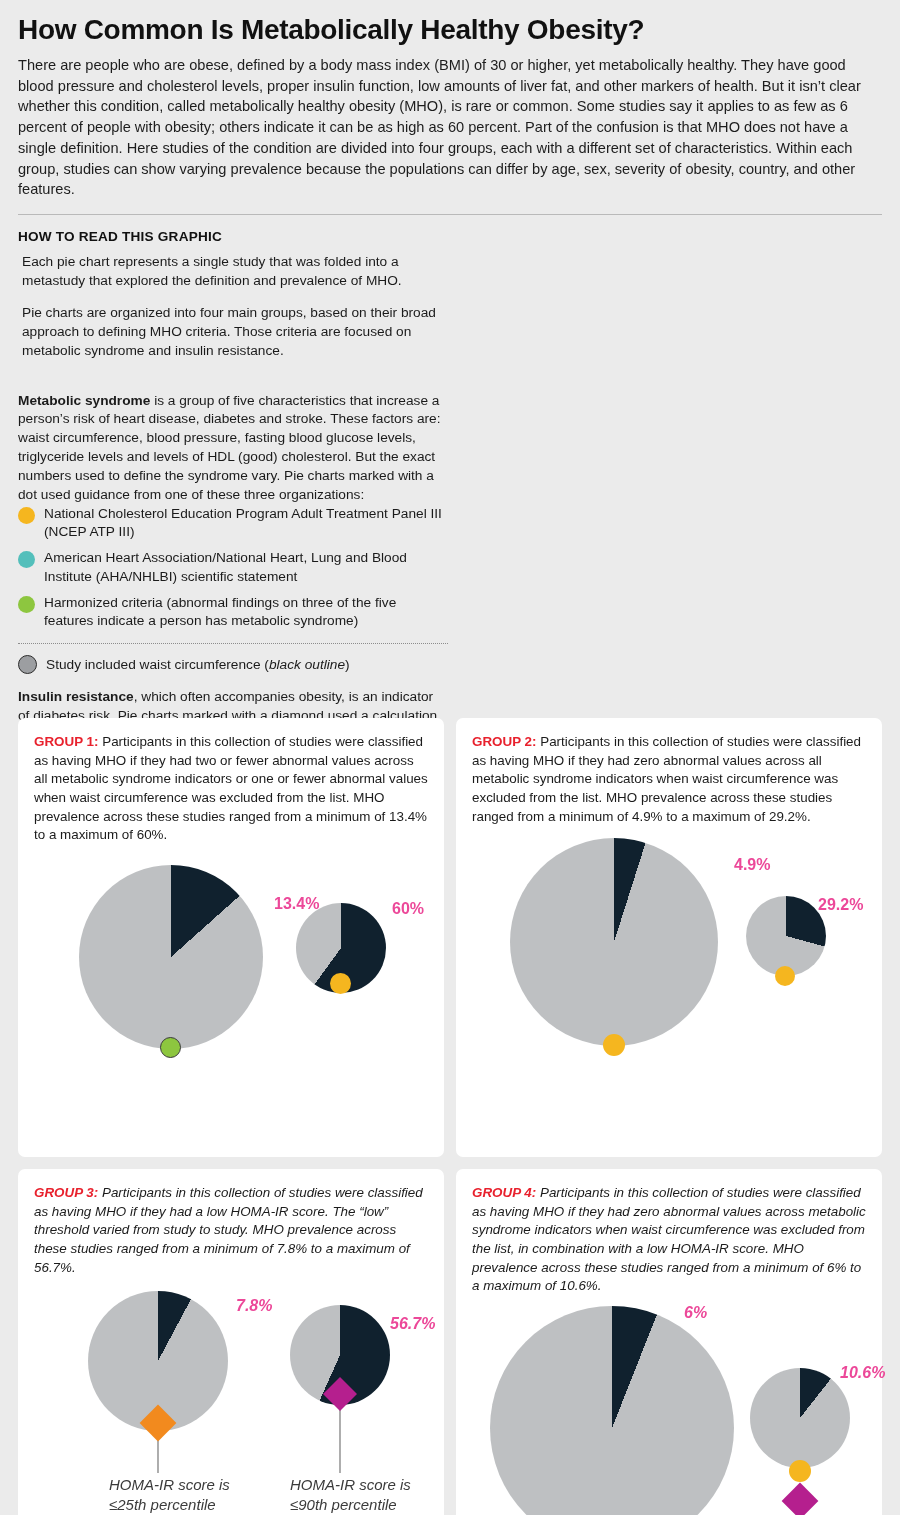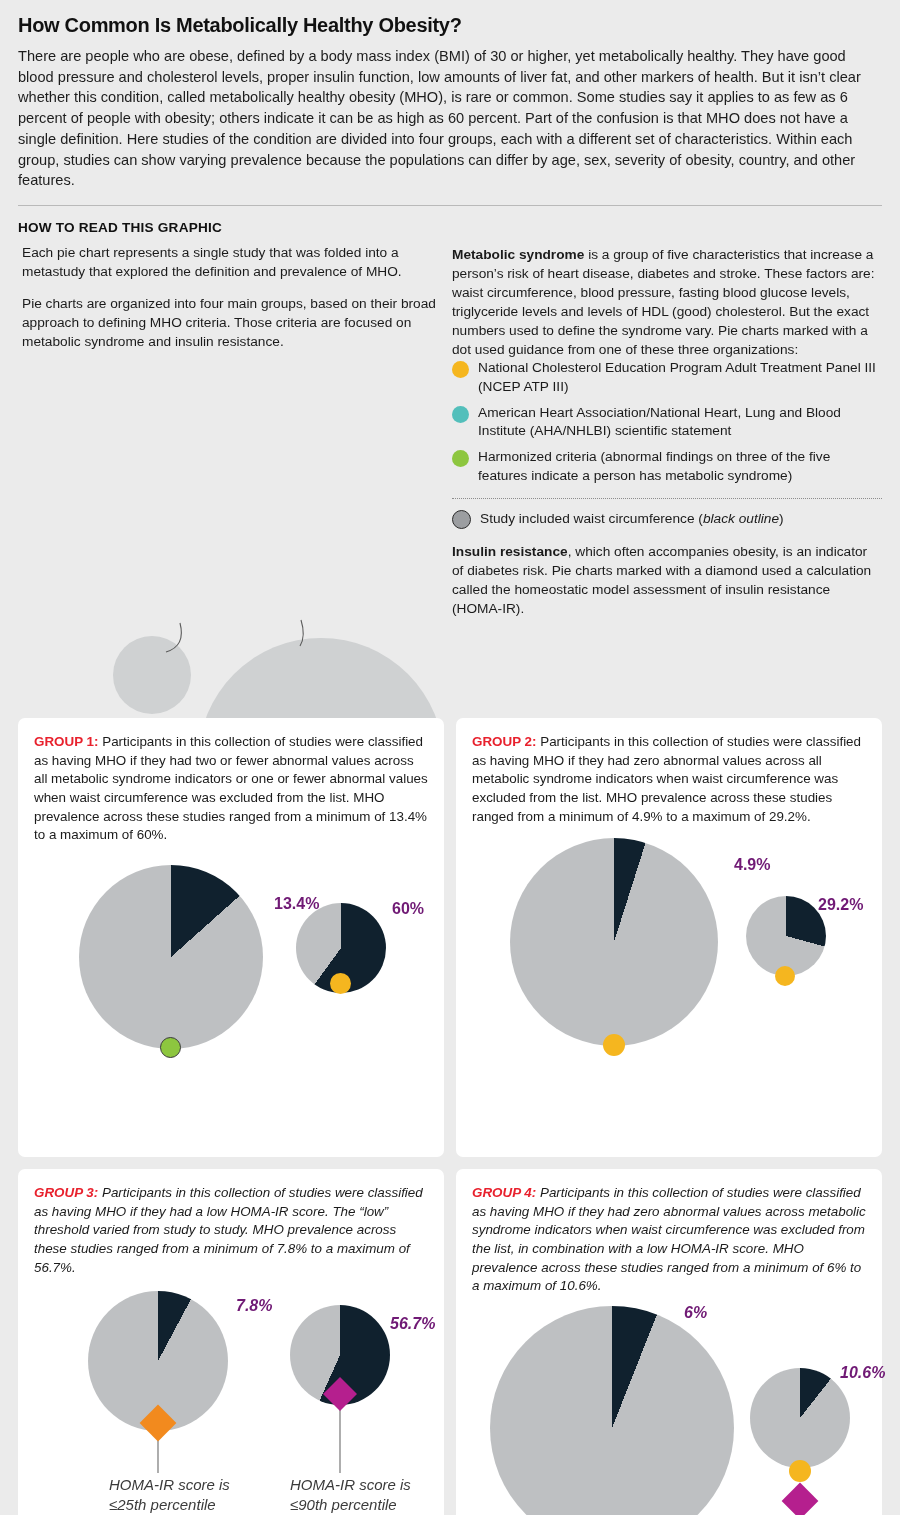--- a/index.html
+++ b/index.html
@@ -8,40 +8,40 @@
     background: #ebebeb;
     font-family: "Liberation Sans", sans-serif;
     color: #1b1b1b;
     overflow: hidden;
     position: relative;
   }
   .page { position: relative; width: 900px; height: 1515px; padding: 0 18px; }
 
   
   .title {
-    font-size: 20px; font-weight: bold; letter-spacing: -0.3px;
+    font-size: 28px; font-weight: bold; letter-spacing: -0.3px;
     padding-top: 14px; color: #111;
   }
   .intro {
     font-size: 14.6px; line-height: 1.42; margin-top: 9px;
     color: #1d1d1d; max-width: 866px;
   }
 
   .rule {
     border-top: 1.5px solid #b9b9b9;
     margin: 14px 0 0 0;
   }
 
   
   .howto-head {
     font-size: 13.6px; font-weight: bold; letter-spacing: 0.2px;
     margin-top: 14px; margin-bottom: 9px; color: #111;
   }
   .howto {
-    position: relative; display: flex; gap: 16px;
+    position: relative; display: flex; gap: 16px; flex-direction: column;
   }
   .howto-left { width: 418px; position: relative; }
   .howto-right { width: 430px; position: relative; padding-top: 2px;}
   .howto-left p { font-size: 13.7px; line-height: 1.38; margin-bottom: 13px; padding-left: 4px;}
   .howto-right p { font-size: 13.7px; line-height: 1.38; }
   .howto-right p b { font-weight: bold; }
 
   .legend-list { }
   .legend-row { display: flex; gap: 9px; margin-bottom: 8px; align-items: flex-start; }
   .legend-dot {
@@ -82,21 +82,21 @@
     position: relative;
   }
   .panel-g1, .panel-g2 { height: 439px; margin-top: 29px; }
   .panel-g3, .panel-g4 { height: 450px; font-style: italic; }
   .panel-text { font-size: 13.4px; line-height: 1.39; }
   .glabel { color: #e8212d; font-weight: bold; }
 
   .pies { position: relative; width: 100%; height: 100%; }
   .pie { position: absolute; border-radius: 50%; }
   .pct {
-    position: absolute; font-size: 16px; font-weight: bold; color: #701a75;
+    position: absolute; font-size: 16px; font-weight: bold; color: #ec4899;
     white-space: nowrap;
   }
   .marker-dot {
     position: absolute; border-radius: 50%;
   }
   .marker-diamond {
     position: absolute; transform: rotate(45deg);
   }
   .homa-note {
     position: absolute; font-size: 15px; line-height: 1.35; color: #3b3b3b;

